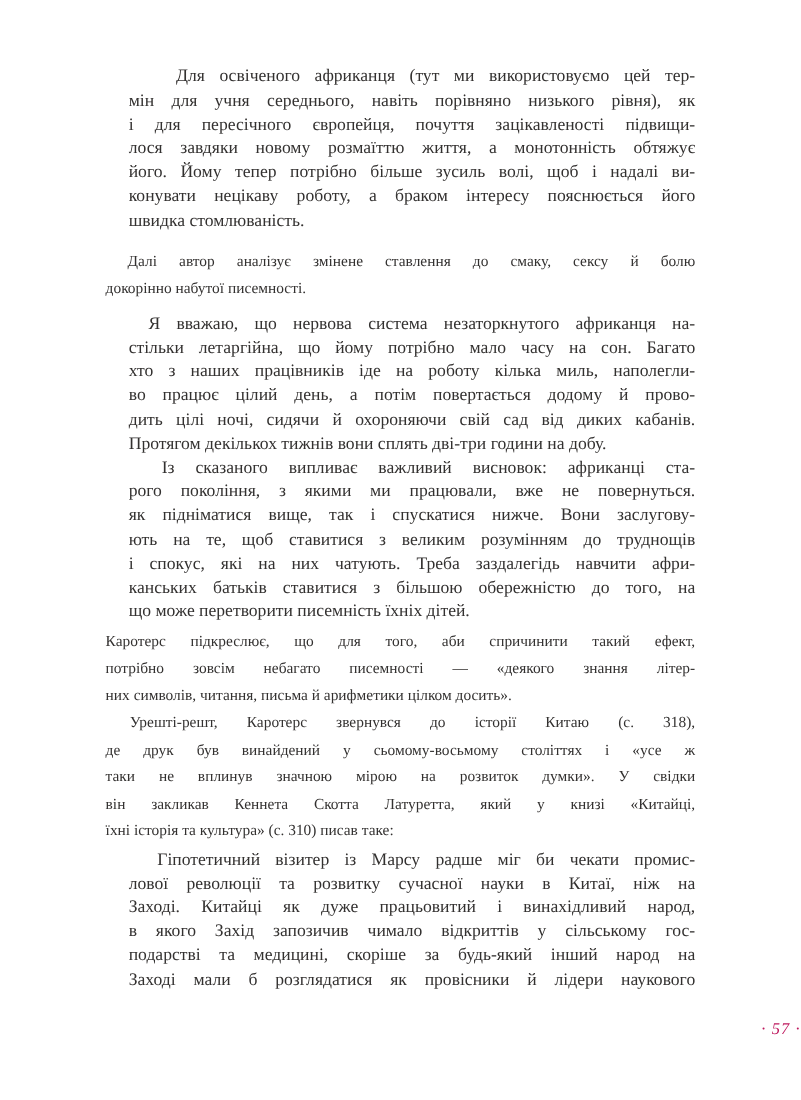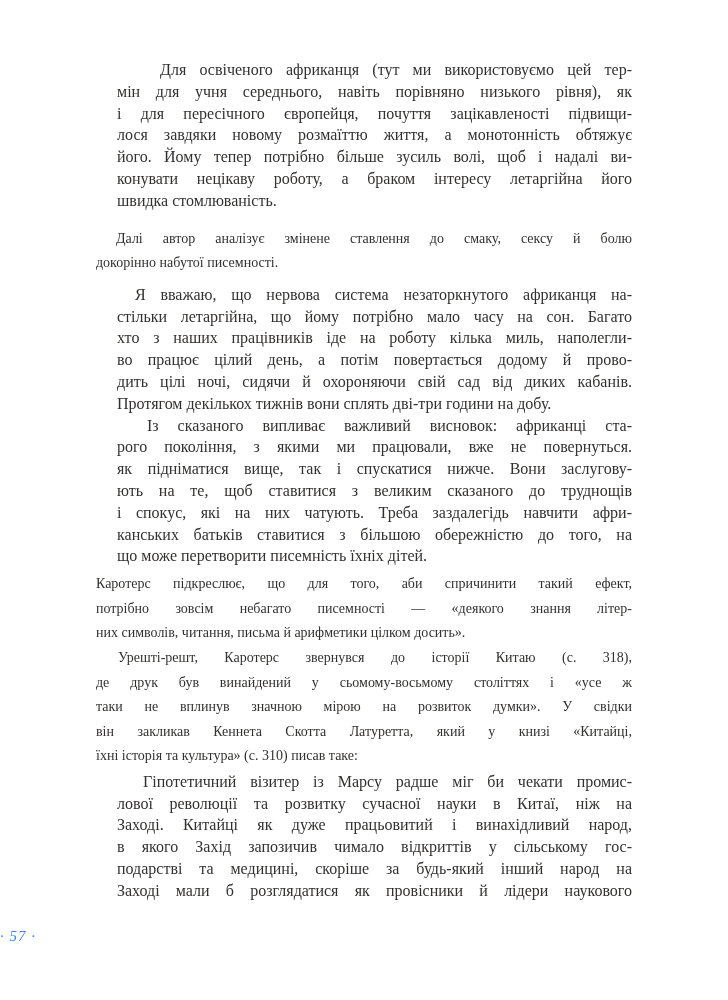--- a/index.html
+++ b/index.html
@@ -45,56 +45,56 @@
     white-space: normal;
   }
   .line.end {
     text-align-last: left;
   }
   .page-number {
     position: absolute;
     left: 0;
     right: 0;
     top: 928px;
-    text-align: left;
+    text-align: right;
     font-size: 15px;
     font-style: italic;
-    color: #3b82f6;
+    color: #be185d;
     letter-spacing: 1px;
   }
 </style>
 </head>
 <body>
 
 <div class="page">
   <div class="text-content">
       <div class="block quote">
         <div class="line" style="text-indent: 43px;">Для освіченого африканця (тут ми використовуємо цей тер-</div>
         <div class="line">мін для учня середнього, навіть порівняно низького рівня), як</div>
         <div class="line">і для пересічного європейця, почуття зацікавленості підвищи-</div>
         <div class="line">лося завдяки новому розмаїттю життя, а монотонність обтяжує</div>
         <div class="line">його. Йому тепер потрібно більше зусиль волі, щоб і надалі ви-</div>
-        <div class="line">конувати нецікаву роботу, а браком інтересу летаргійна його</div>
+        <div class="line">конувати нецікаву роботу, а браком інтересу пояснюється його</div>
         <div class="line end">швидка стомлюваність.</div>
       </div>
       <div class="block body">
         <div class="line" style="text-indent: 20px;">Далі автор аналізує змінене ставлення до смаку, сексу й болю</div>
         <div class="line end">докорінно набутої писемності.</div>
       </div>
       <div class="block quote">
         <div class="line" style="text-indent: 18px;">Я вважаю, що нервова система незаторкнутого африканця на-</div>
         <div class="line">стільки летаргійна, що йому потрібно мало часу на сон. Багато</div>
         <div class="line">хто з наших працівників іде на роботу кілька миль, наполегли-</div>
         <div class="line">во працює цілий день, а потім повертається додому й прово-</div>
         <div class="line">дить цілі ночі, сидячи й охороняючи свій сад від диких кабанів.</div>
         <div class="line end">Протягом декількох тижнів вони сплять дві-три години на добу.</div>
         <div class="line" style="text-indent: 30px;">Із сказаного випливає важливий висновок: африканці ста-</div>
         <div class="line">рого покоління, з якими ми працювали, вже не повернуться.</div>
         <div class="line">як підніматися вище, так і спускатися нижче. Вони заслугову-</div>
-        <div class="line">ють на те, щоб ставитися з великим сказаного до труднощів</div>
+        <div class="line">ють на те, щоб ставитися з великим розумінням до труднощів</div>
         <div class="line">і спокус, які на них чатують. Треба заздалегідь навчити афри-</div>
         <div class="line">канських батьків ставитися з більшою обережністю до того, на</div>
         <div class="line end">що може перетворити писемність їхніх дітей.</div>
       </div>
       <div class="block body">
         <div class="line">Каротерс підкреслює, що для того, аби спричинити такий ефект,</div>
         <div class="line">потрібно зовсім небагато писемності — «деякого знання літер-</div>
         <div class="line end">них символів, читання, письма й арифметики цілком досить».</div>
         <div class="line" style="text-indent: 22px;">Урешті-решт, Каротерс звернувся до історії Китаю (с. 318),</div>
         <div class="line">де друк був винайдений у сьомому-восьмому століттях і «усе ж</div>

